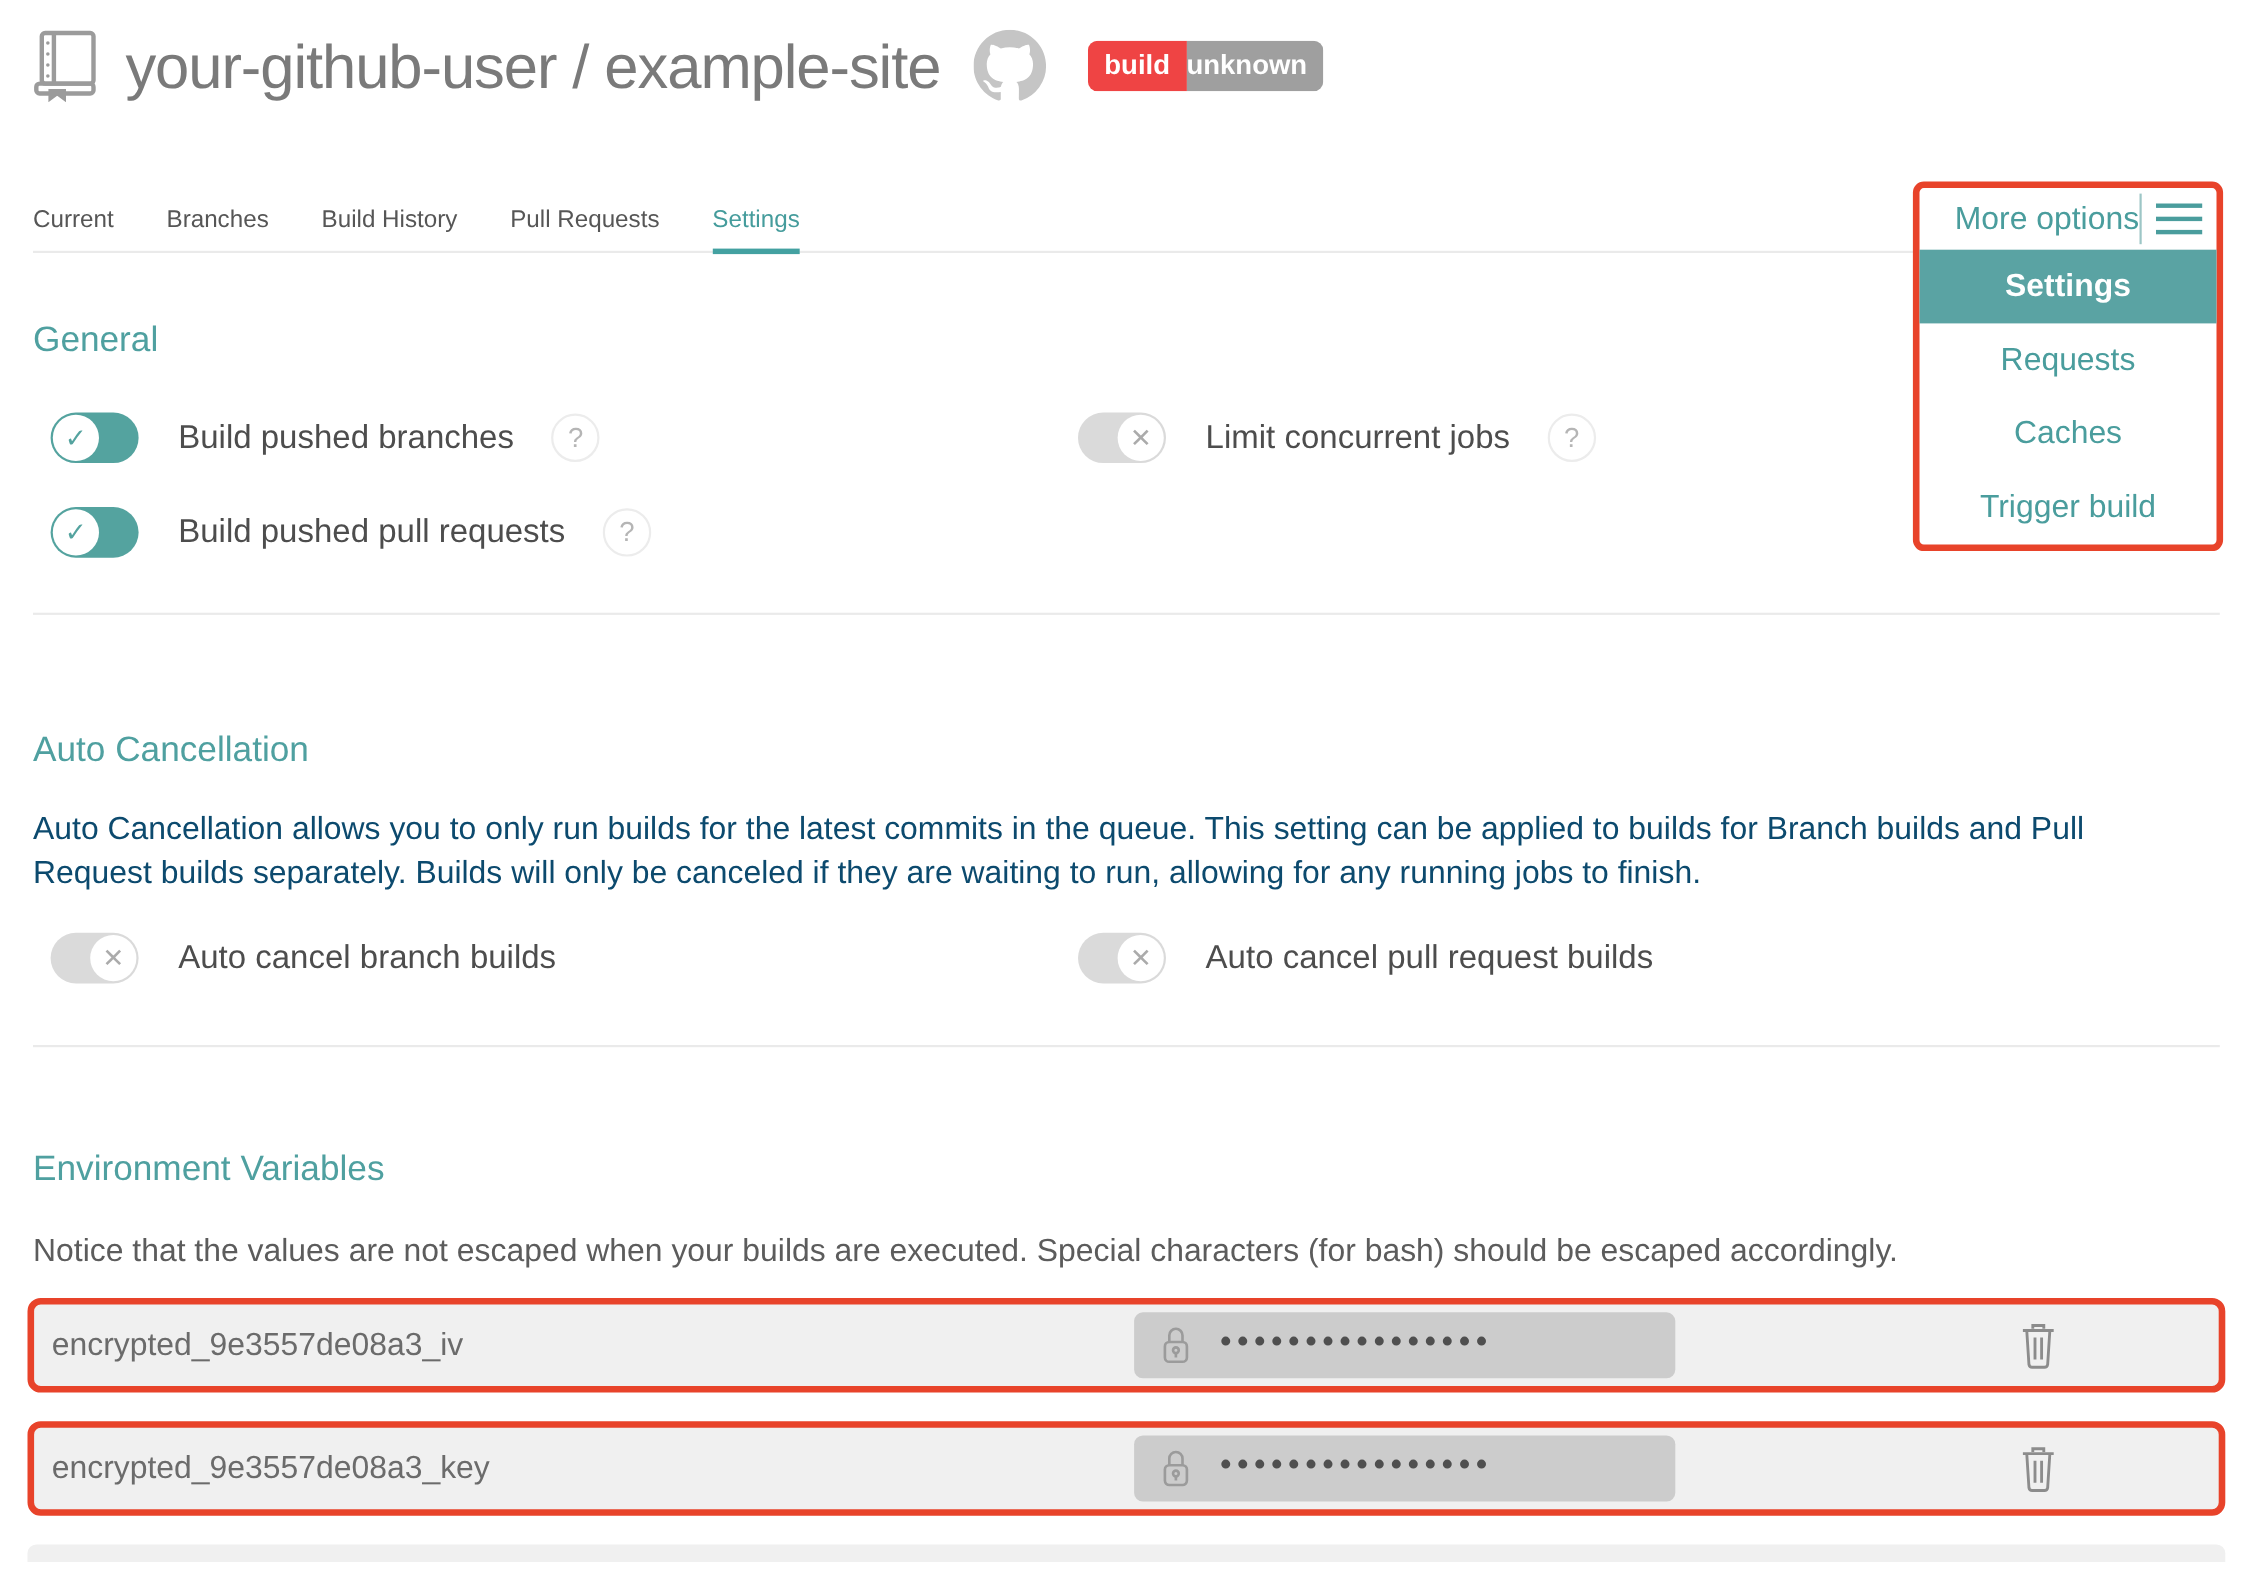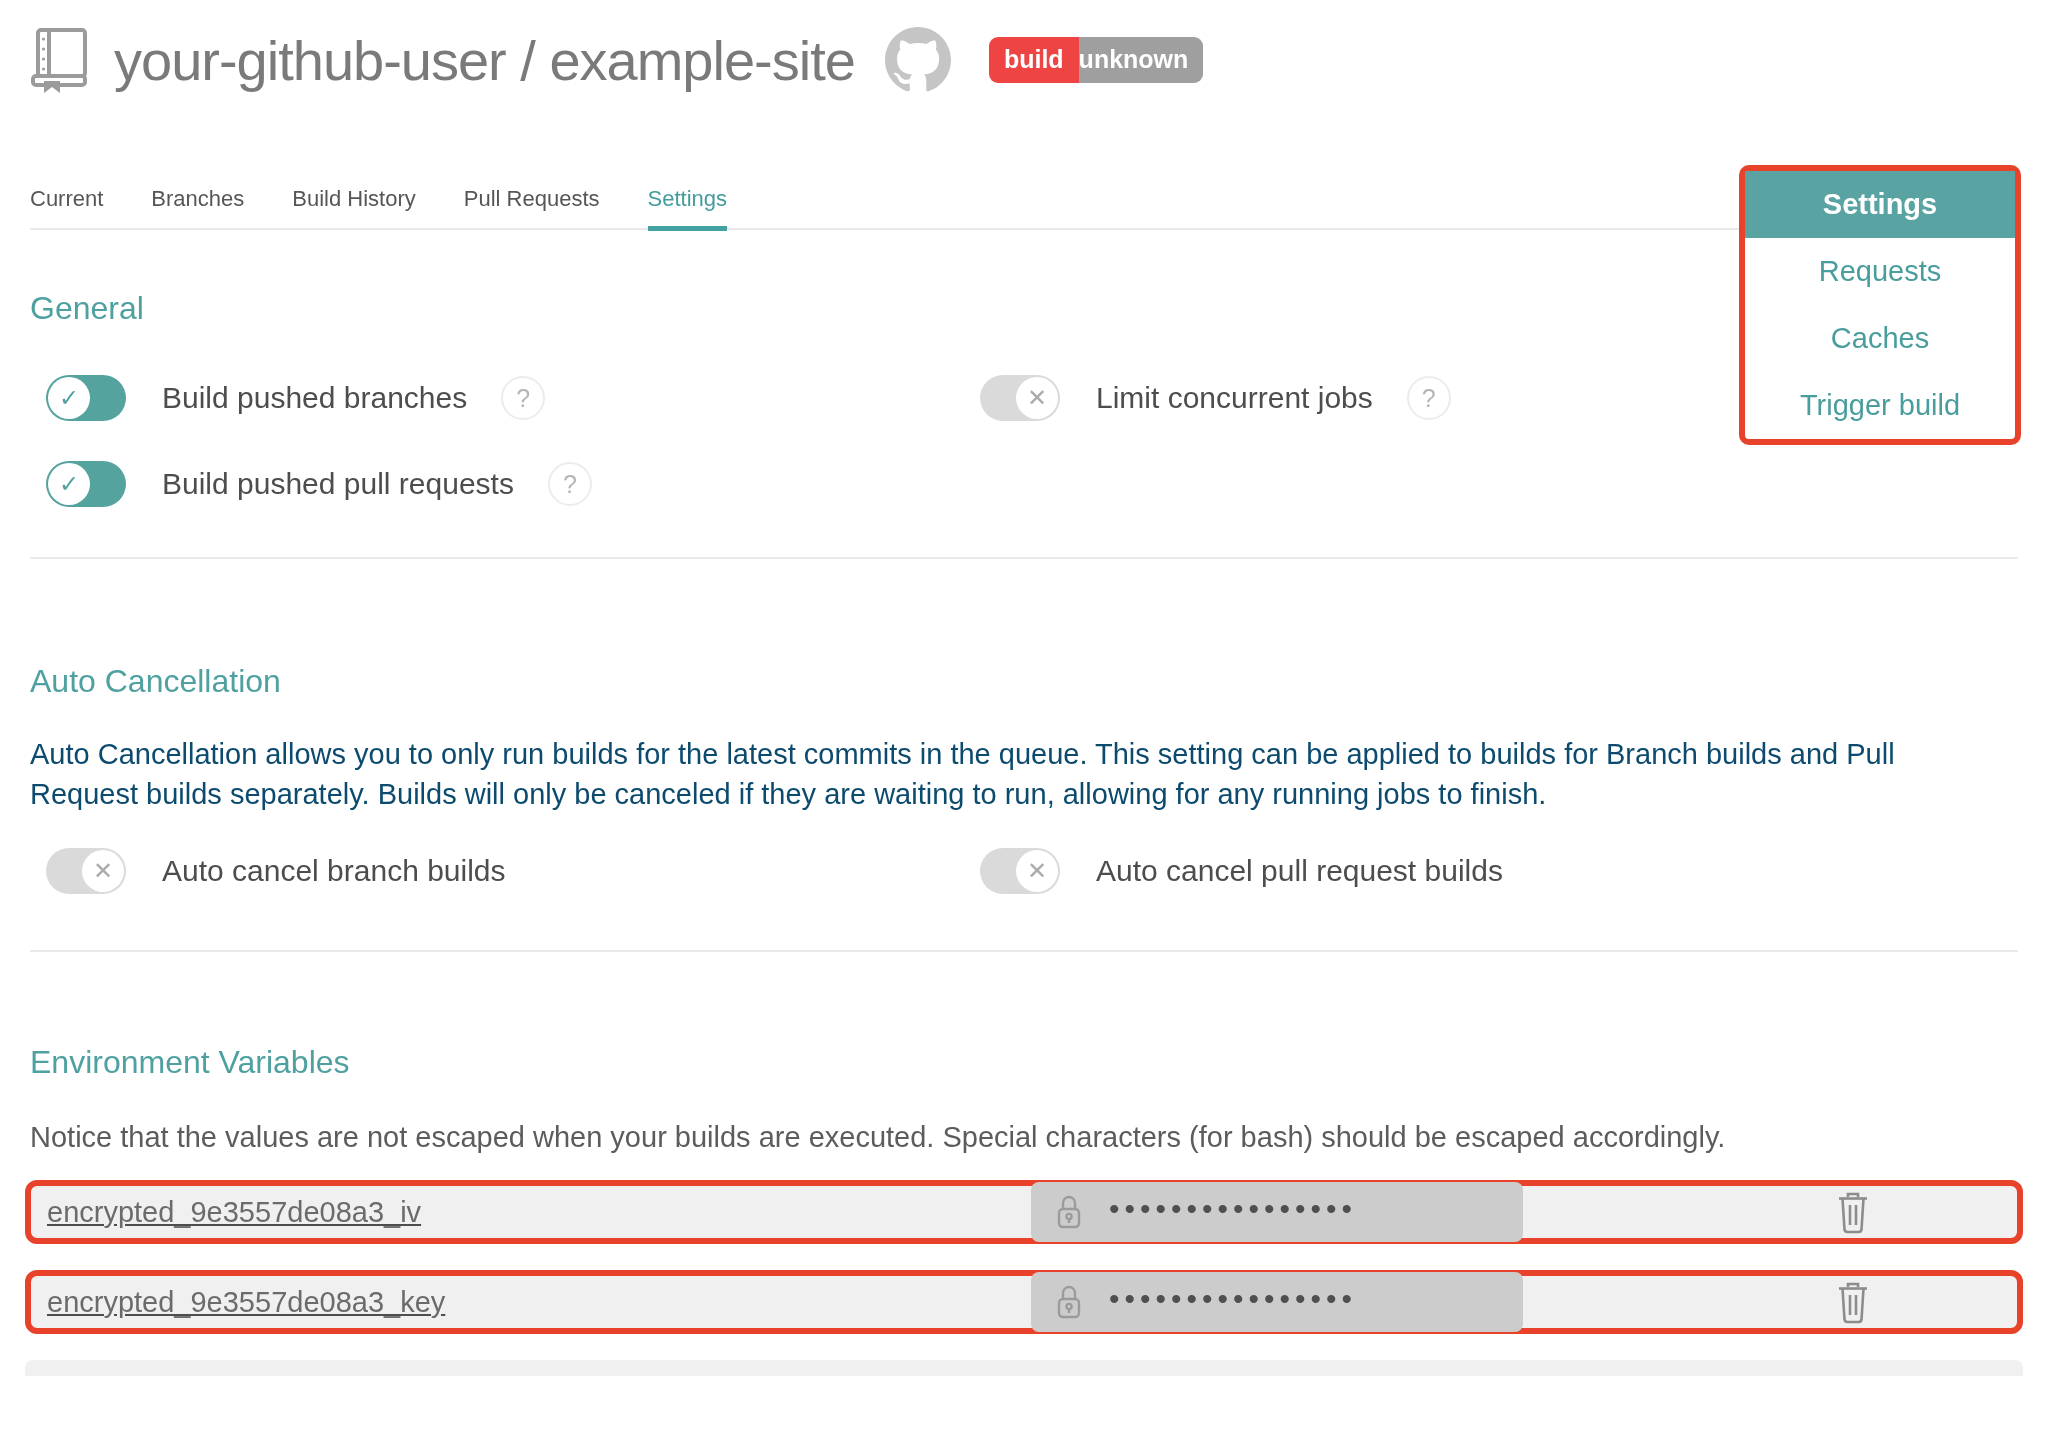--- a/index.html
+++ b/index.html
@@ -68,23 +68,23 @@
                color: #b5b5b5; font-size: 25px; display: flex; align-items: center;
                justify-content: center; margin-left: 34px; flex: none; cursor: pointer; }
 
   .section-desc { margin-top: 34px; font-size: 29px; line-height: 40px; color: #0c4a6e;
                   max-width: 1920px; }
   .auto-grid { margin-top: 34px; }
   .divider-2 { margin-top: 56px; }
 
   .env-notice { margin-top: 40px; font-size: 29px; color: #5c5c5c; }
 
-  .env-row { position: relative; margin: 26px 0 0 -5px; width: 1998px; height: 64px;
+  .env-row { position: relative; margin: 26px 0 0 -5px; width: 1998px; height: 86px;
              border: 6px solid #e8432a; border-radius: 12px; background: #f0f0f0;
-             display: flex; align-items: center; text-decoration: underline; }
+             display: flex; align-items: center; }
   .env-name { margin-left: 16px; font-size: 29px; color: #6b6b6b; }
   .env-value { position: absolute; left: 1000px; top: 50%; transform: translateY(-50%);
                width: 492px; height: 60px; background: #cccccc; border-radius: 8px;
                display: flex; align-items: center; padding-left: 24px; cursor: default; }
   .lock-icon { width: 28px; height: 36px; flex: none; }
   .env-dots { margin-left: 26px; font-size: 30px; letter-spacing: 5px; color: #4f4f4f;
               line-height: 1; padding-bottom: 6px; }
   .trash-button { position: absolute; left: 1800px; top: 50%; transform: translateY(-50%);
                   width: 44px; height: 50px; background: none; border: none; cursor: pointer;
                   display: flex; align-items: center; justify-content: center; }
@@ -119,20 +119,29 @@
 
 <nav class="tabs">
   <div class="tab">Current</div>
   <div class="tab">Branches</div>
   <div class="tab">Build History</div>
   <div class="tab">Pull Requests</div>
   <div class="tab active">Settings</div>
 </nav>
 
 <div class="more-panel">
+  <div class="more-header">
+    <span class="more-label">More options</span>
+    <span class="more-separator"></span>
+    <span class="hamburger-icon">
+      <span></span>
+        <span></span>
+        <span></span>
+    </span>
+  </div>
   <div class="menu-item active">Settings</div>
   <div class="menu-item">Requests</div>
   <div class="menu-item">Caches</div>
   <div class="menu-item">Trigger build</div>
 </div>
 
 <div class="content">
 
   <h2 class="section-heading heading-general">General</h2>
 

